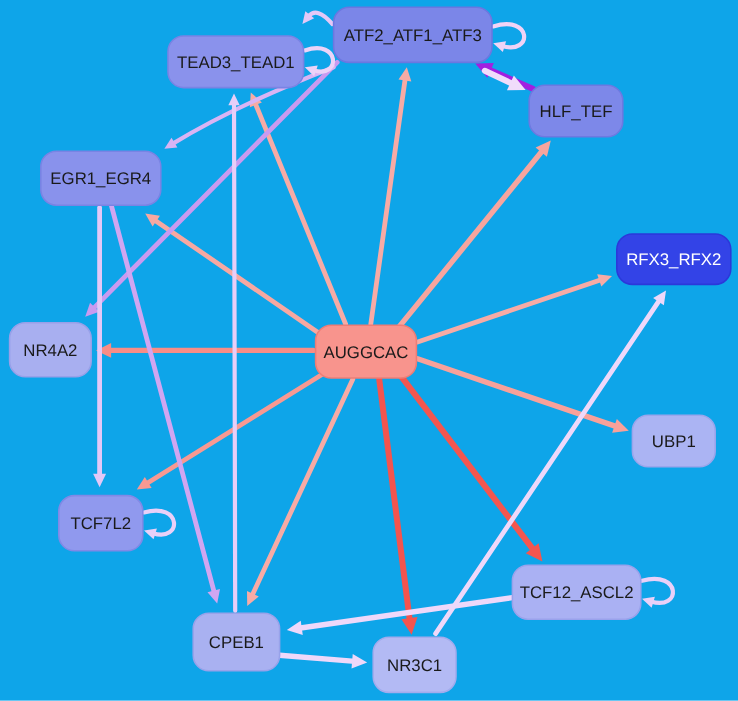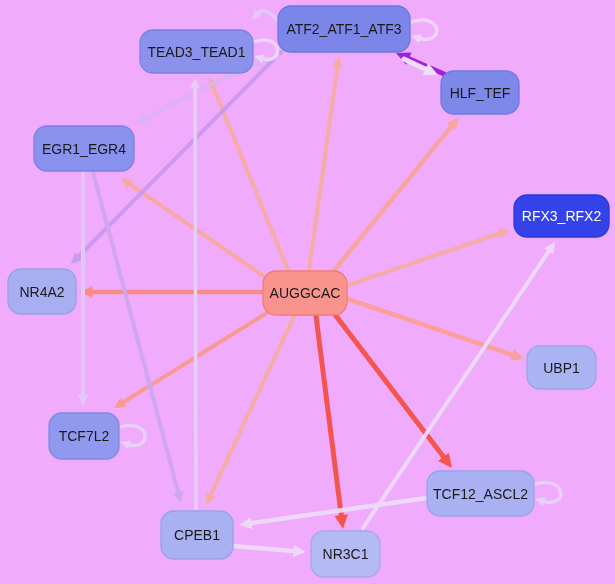--- a/index.html
+++ b/index.html
@@ -1,17 +1,17 @@
 <!DOCTYPE html>
 <html><head>
 <meta charset="utf-8">
 <style>
   html,body{margin:0;padding:0;background:#ffffff;}
   body{font-family:"Liberation Sans",sans-serif;}
-  .stage{position:relative;width:615px;height:584px;background:#f0abfc;overflow:hidden;text-decoration:underline;}
+  .stage{position:relative;width:615px;height:584px;background:#0ea5e9;overflow:hidden;text-decoration:underline;}
   svg text{font-family:"Liberation Sans",sans-serif;font-size:14px;}
 </style>
 </head>
 <body>
 
 <div class="stage">
   <svg width="615" height="584" viewBox="0 0 615 584" xmlns="http://www.w3.org/2000/svg">
       <g>
         <g>
           <path d="M 288 270 L 212.39422319625587 85.29221616300484" stroke="#f7aba5" stroke-width="4" fill="none" stroke-linecap="round"></path>

